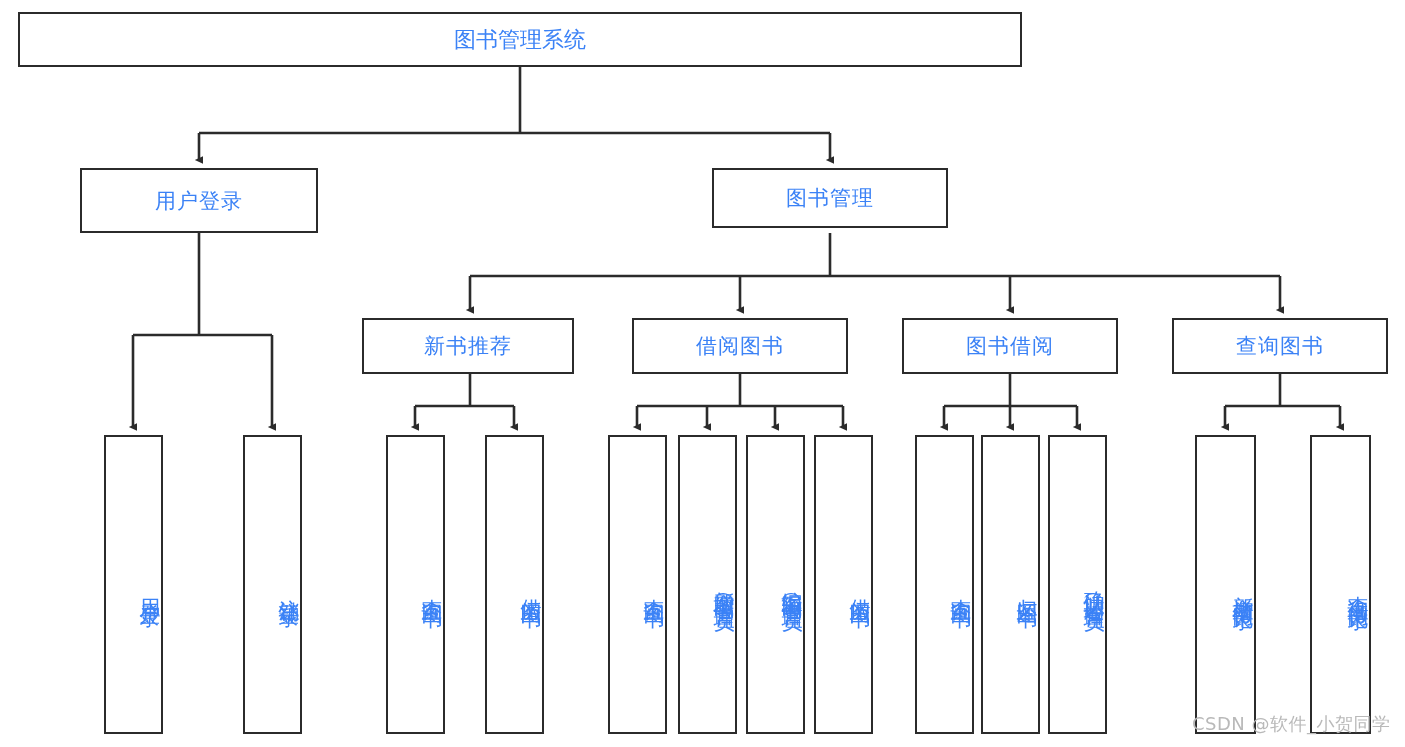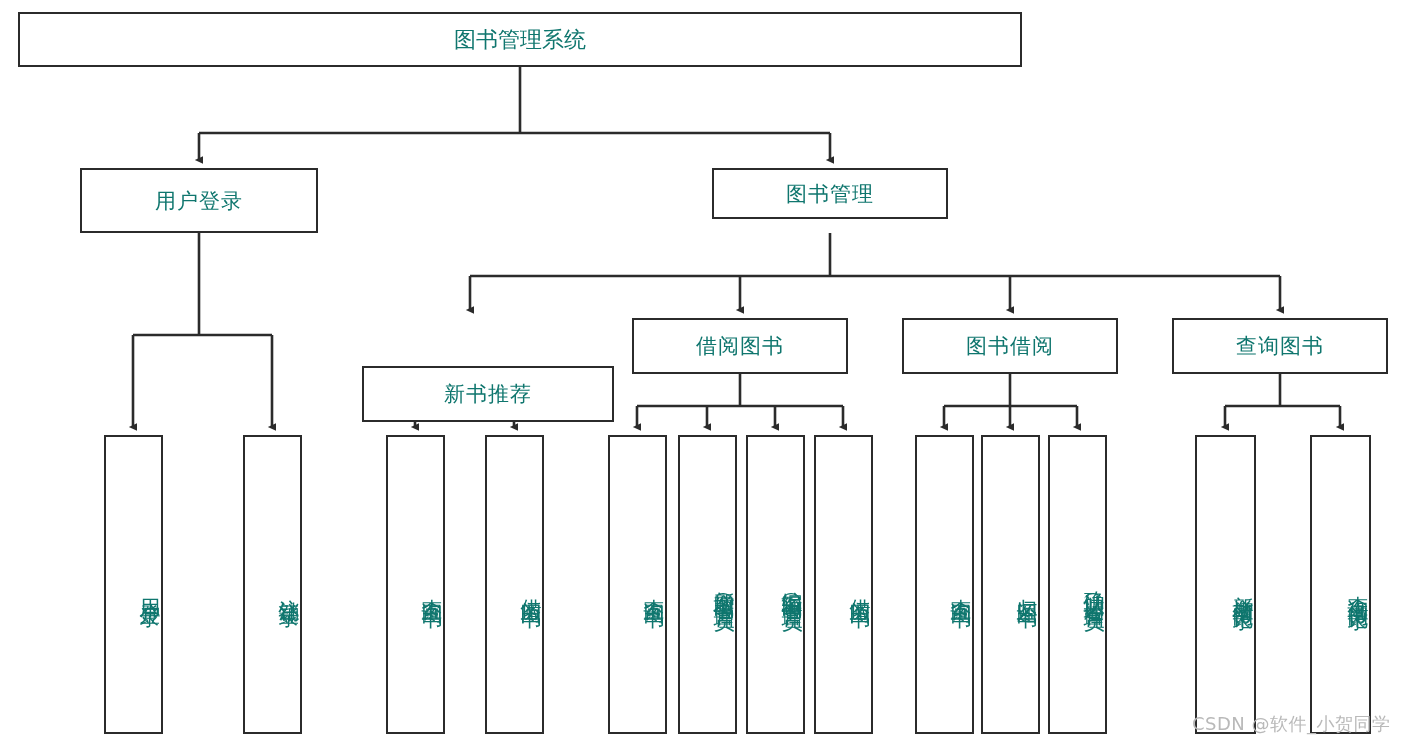--- a/index.html
+++ b/index.html
@@ -18,21 +18,21 @@
     overflow: hidden;
   }
   .node {
     position: absolute;
     box-sizing: border-box;
     border: 2.5px solid #2b2b2b;
     background: #ffffff;
     display: flex;
     align-items: center;
     justify-content: center;
-    color: #0f766e;
+    color: #3b82f6;
   }
   .node.horiz {
     font-size: 21px;
     letter-spacing: 1px;
   }
   .node.root {
     font-size: 22px;
   }
   .node.leaf {
     writing-mode: vertical-rl;
@@ -120,25 +120,25 @@
     </g>
   </svg>
 
   <div class="node root" style="left:18px; top:12px; width:1004px; height:55px;">
     <span>图书管理系统</span>
   </div>
 
   <div class="node horiz" style="left:80px; top:168px; width:238px; height:65px;">
     <span>用户登录</span>
   </div>
-  <div class="node horiz" style="left:712px; top:168px; width:236px; height:51px;">
+  <div class="node horiz" style="left:712px; top:168px; width:236px; height:60px;">
     <span>图书管理</span>
   </div>
 
-  <div class="node horiz" style="left:362px; top:318px; width:252px; height:56px;margin-top:48px;">
+  <div class="node horiz" style="left:362px; top:318px; width:212px; height:56px;">
     <span>新书推荐</span>
   </div>
   <div class="node horiz" style="left:632px; top:318px; width:216px; height:56px;">
     <span>借阅图书</span>
   </div>
   <div class="node horiz" style="left:902px; top:318px; width:216px; height:56px;">
     <span>图书借阅</span>
   </div>
   <div class="node horiz" style="left:1172px; top:318px; width:216px; height:56px;">
     <span>查询图书</span>

